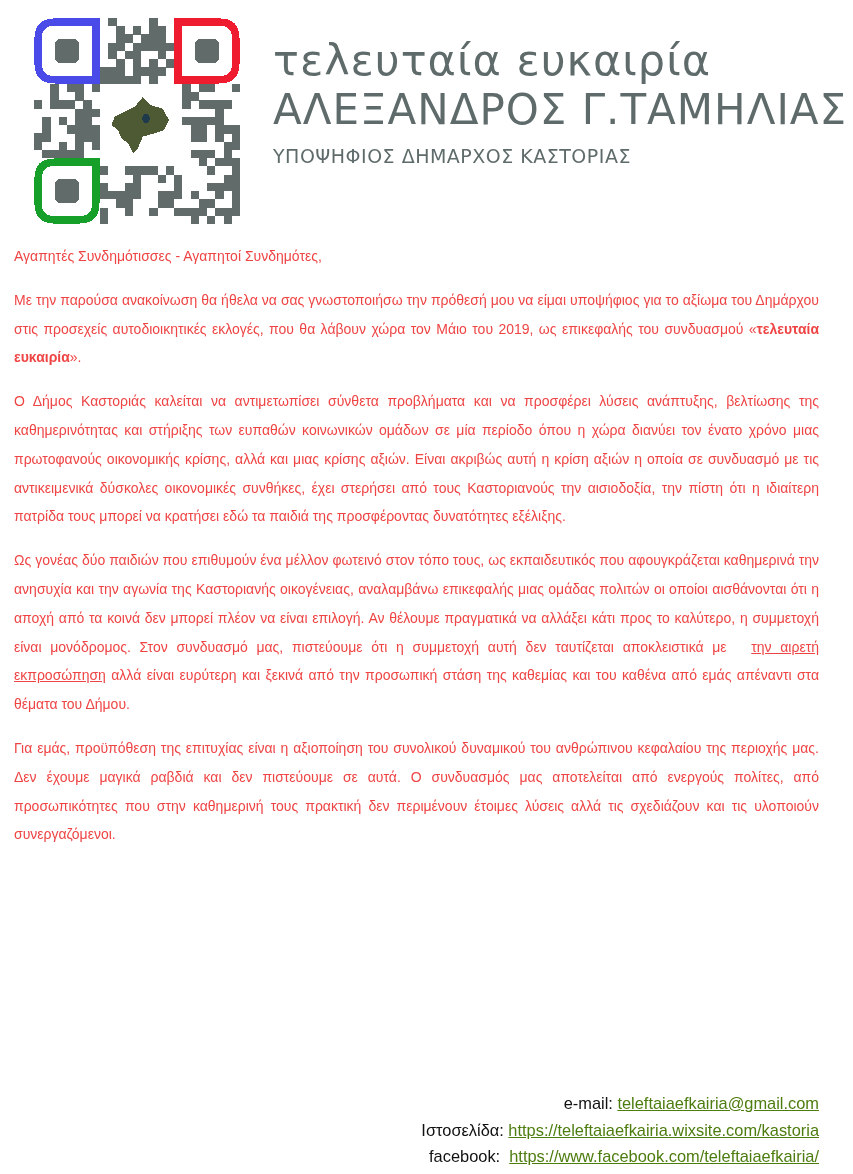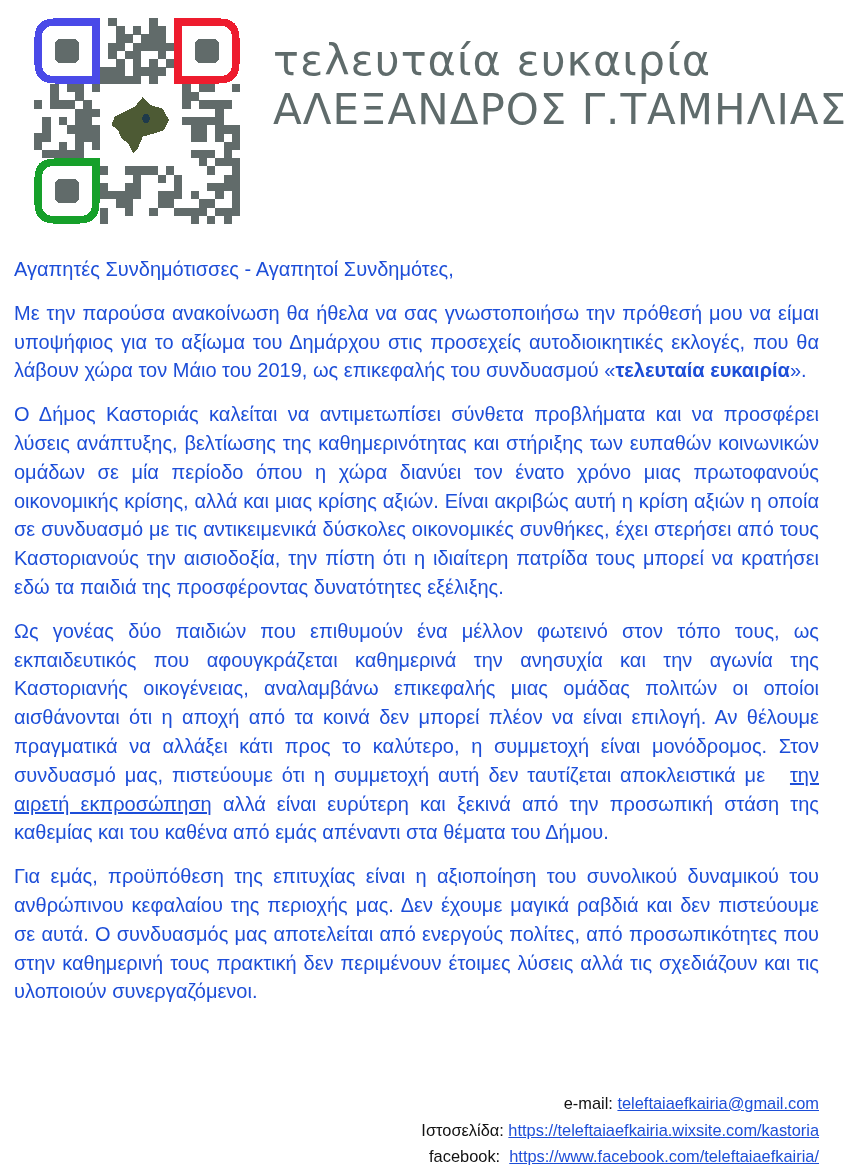--- a/index.html
+++ b/index.html
@@ -6,29 +6,29 @@
   body { width: 853px; height: 1174px; position: relative; overflow: hidden;
          font-family: "Liberation Sans", "DejaVu Sans", sans-serif; color: #111; }
 
   .header { position: absolute; left: 0; top: 0; width: 853px; height: 240px; }
   .qr { position: absolute; left: 33px; top: 18px; width: 208px; height: 206px; }
   .brand { position: absolute; left: 273px; top: 36px; color: #5f6b6b; }
   .brand-line1 { font-family: "DejaVu Sans", sans-serif; font-size: 43px; line-height: 48px; letter-spacing: 1px; white-space: nowrap; }
   .brand-line2 { font-family: "DejaVu Sans", sans-serif; font-size: 42px; line-height: 48px; letter-spacing: 1px; white-space: nowrap; margin-top: 2px; }
   .brand-line3 { font-family: "DejaVu Sans", sans-serif; font-size: 19px; line-height: 24px; letter-spacing: 0.5px; white-space: nowrap; margin-top: 10px; }
 
-  .body-text { position: absolute; left: 14px; top: 255px; width: 805px; font-size: 20px; line-height: 28.8px; color: #1d4ed8; }
+  .body-text { position: absolute; left: 14px; top: 242px; width: 805px; font-size: 14px; line-height: 28.8px; color: #ef4444; }
   .body-text p { margin: 0 0 15px 0; text-align: justify; }
   .body-text p.salutation { margin-bottom: 15px; text-align: left; }
   .bold { font-weight: bold; }
   .ital { }
   .uline { text-decoration: underline; margin-left: 16px; }
 
   .contacts { position: absolute; right: 34px; top: 1090px; text-align: right; font-size: 16.4px; line-height: 26.5px; }
-  .contacts a { color: #1d4ed8; text-decoration: underline; }
+  .contacts a { color: #4d7c0f; text-decoration: underline; }
   .contact-row { white-space: nowrap; }
 </style>
 </head>
 <body>
 
 <div class="header">
   <svg class="qr" id="qr" viewBox="0 0 25 25" shape-rendering="crispEdges">
       <g>
         <rect x="9" y="0" width="1.02" height="1.02" fill="#616b6a"></rect>
         <rect x="14" y="0" width="1.02" height="1.02" fill="#616b6a"></rect>
@@ -201,20 +201,21 @@
       <path d="M17.5,0.5 H22.5 Q24.5,0.5 24.5,2.5 V5.5 Q24.5,7.5 22.5,7.5 H17.5 Z" fill="none" stroke="#ee1c2e" stroke-width="0.9"></path>
       <rect x="19.5" y="2.5" width="3" height="3" rx="0.8" fill="#616b6a"></rect>
       <path d="M2.5,17.5 H7.5 V22.5 Q7.5,24.5 5.5,24.5 H2.5 Q0.5,24.5 0.5,22.5 V19.5 Q0.5,17.5 2.5,17.5 Z" fill="none" stroke="#16a02a" stroke-width="0.9"></path>
       <rect x="2.5" y="19.5" width="3" height="3" rx="0.8" fill="#616b6a"></rect>
       <path d="M13.2,9.6 L14.2,10.6 L15.6,11.0 L16.4,12.4 L15.8,13.6 L14.6,14.0 L13.2,14.4 L12.6,15.8 L12.0,16.4 L11.4,15.2 L10.6,14.6 L10.2,13.6 L9.4,13.0 L9.8,12.0 L11.0,11.4 L12.2,10.8 Z" fill="#4d5a34"></path>
       <ellipse cx="13.6" cy="12.2" rx="0.45" ry="0.6" fill="#1f3a4a"></ellipse>
     </svg>
   <div class="brand">
     <div class="brand-line1">τελευταία ευκαιρία</div>
     <div class="brand-line2">ΑΛΕΞΑΝΔΡΟΣ Γ.ΤΑΜΗΛΙΑΣ</div>
+    <div class="brand-line3">ΥΠΟΨΗΦΙΟΣ ΔΗΜΑΡΧΟΣ ΚΑΣΤΟΡΙΑΣ</div>
   </div>
 </div>
 
 <div class="body-text">
   <p class="salutation">Αγαπητές Συνδημότισσες - Αγαπητοί Συνδημότες,</p>
   <p><span>Με την παρούσα ανακοίνωση θα ήθελα να σας γνωστοποιήσω την πρόθεσή μου να είμαι υποψήφιος για το αξίωμα του Δημάρχου στις προσεχείς αυτοδιοικητικές εκλογές, που θα λάβουν χώρα τον Μάιο του 2019, ως επικεφαλής του συνδυασμού «</span><span class="bold">τελευταία ευκαιρία</span><span>».</span></p>
   <p>Ο Δήμος Καστοριάς καλείται να αντιμετωπίσει σύνθετα προβλήματα και να προσφέρει λύσεις ανάπτυξης, βελτίωσης της καθημερινότητας και στήριξης των ευπαθών κοινωνικών ομάδων σε μία περίοδο όπου η χώρα διανύει τον ένατο χρόνο μιας πρωτοφανούς οικονομικής κρίσης, αλλά και μιας κρίσης αξιών. Είναι ακριβώς αυτή η κρίση αξιών η οποία σε συνδυασμό με τις αντικειμενικά δύσκολες οικονομικές συνθήκες, έχει στερήσει από τους Καστοριανούς την αισιοδοξία, την πίστη ότι η ιδιαίτερη πατρίδα τους μπορεί να κρατήσει εδώ τα παιδιά της προσφέροντας δυνατότητες εξέλιξης.</p>
   <p><span>Ως γονέας δύο παιδιών που επιθυμούν ένα μέλλον φωτεινό στον τόπο τους, ως εκπαιδευτικός που αφουγκράζεται καθημερινά την ανησυχία και την αγωνία της Καστοριανής οικογένειας, αναλαμβάνω επικεφαλής μιας ομάδας πολιτών οι οποίοι αισθάνονται ότι η αποχή από τα κοινά δεν μπορεί πλέον να είναι επιλογή. Αν θέλουμε πραγματικά να αλλάξει κάτι προς το καλύτερο, η συμμετοχή είναι μονόδρομος. Στον συνδυασμό μας, πιστεύουμε ότι η συμμετοχή αυτή δεν ταυτίζεται αποκλειστικά με </span><span class="uline">την αιρετή εκπροσώπηση</span><span> αλλά είναι ευρύτερη και ξεκινά από την προσωπική στάση της καθεμίας και του καθένα από εμάς απέναντι στα θέματα του Δήμου.</span></p>
   <p><span>Για εμάς, προϋπόθεση της επιτυχίας είναι η αξιοποίηση του συνολικού δυναμικού του ανθρώπινου κεφαλαίου της περιοχής μας. Δεν έχουμε </span><span class="ital">μαγικά ραβδιά</span><span> και δεν πιστεύουμε σε αυτά. Ο συνδυασμός μας αποτελείται από ενεργούς πολίτες, από προσωπικότητες που στην καθημερινή τους πρακτική δεν περιμένουν έτοιμες λύσεις αλλά τις σχεδιάζουν και τις υλοποιούν συνεργαζόμενοι.</span></p>
 </div>

